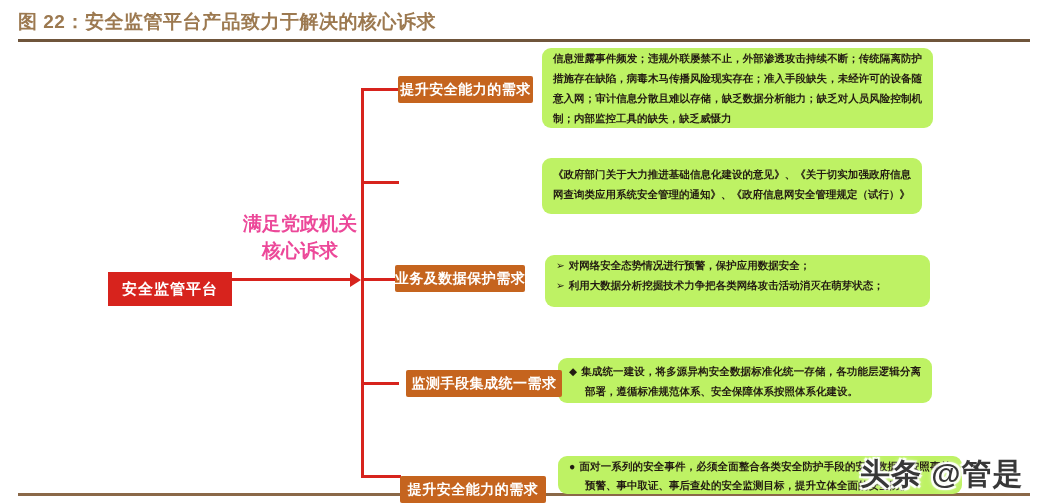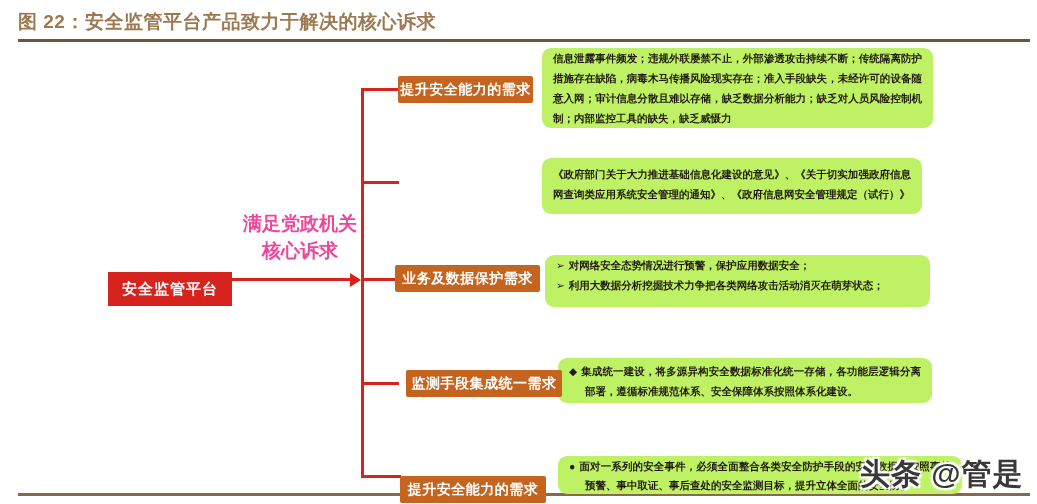--- a/index.html
+++ b/index.html
@@ -39,21 +39,21 @@
   .br4{left:362px;top:382px;width:37px;}
   .br5{left:362px;top:475px;width:39px;}
 
   .lbox{
     position:absolute;background:#c5641e;color:#ffffff;font-weight:bold;
     font-size:14px;display:flex;align-items:center;justify-content:center;
     border-radius:2px;letter-spacing:0.5px;white-space:nowrap;z-index:2;
   }
   .lbox1{left:398px;top:76px;width:135px;height:27px;}
   .lbox2{left:398px;top:168px;width:130px;height:28px;}
-  .lbox3{left:395px;top:265px;width:145px;height:27px;}
+  .lbox3{left:395px;top:265px;width:130px;height:27px;}
   .lbox4{left:398px;top:370px;width:156px;height:27px;margin-left:8px;}
   .lbox5{left:400px;top:476px;width:146px;height:27px;}
 
   .pblock{
     position:absolute;background:#bef264;border-radius:9px;color:#221a12;
     font-weight:bold;font-size:10.5px;line-height:20px;padding:0 11px;
     box-sizing:border-box;text-align:justify;z-index:1;
   }
   .pblock p{margin:0;}
   .pb1{left:542px;top:48px;width:391px;height:80px;}

